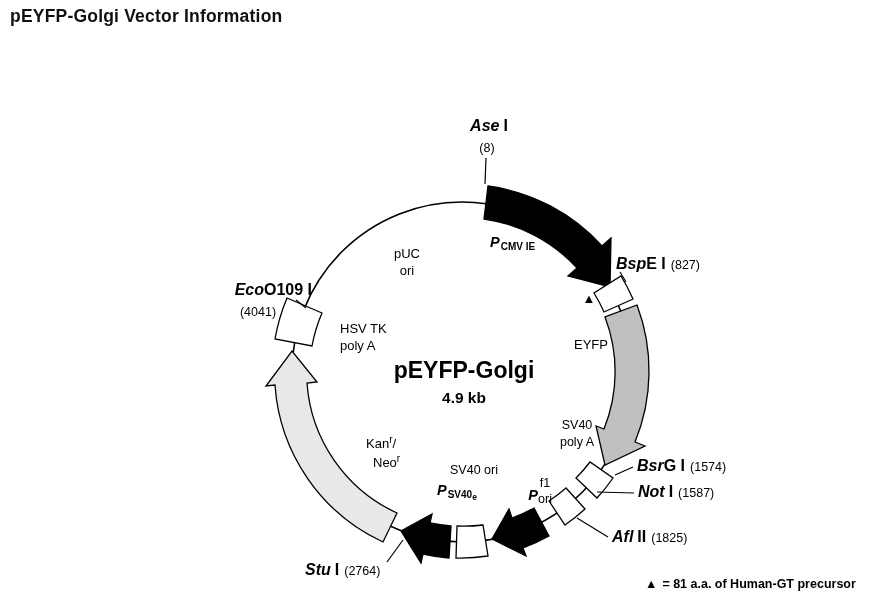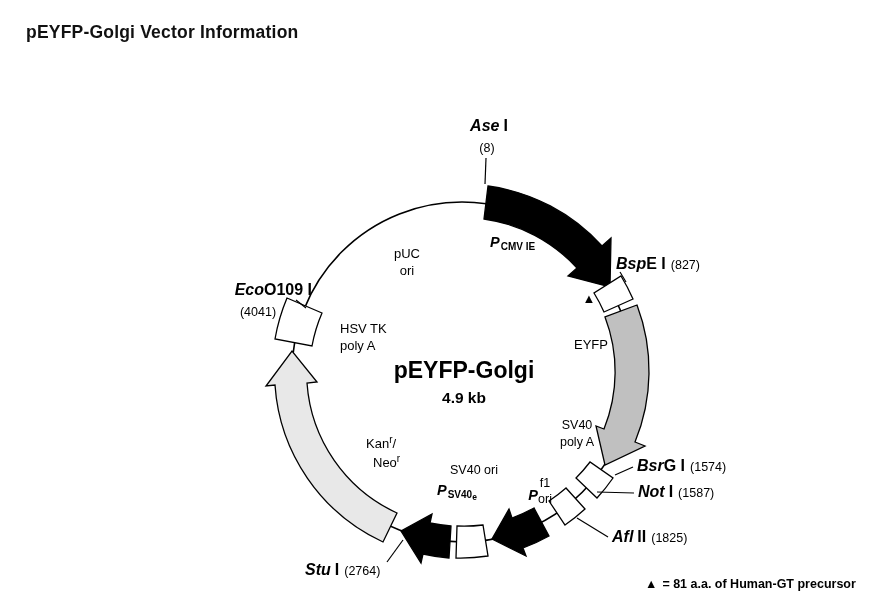--- a/index.html
+++ b/index.html
@@ -1,18 +1,18 @@
 <!DOCTYPE html>
 <html><head>
 <meta charset="utf-8">
 <style>
   html,body{margin:0;padding:0;background:#fff;}
   .page{position:relative;width:891px;height:612px;background:#fff;overflow:hidden;
         font-family:"Liberation Sans",sans-serif;color:#000;}
-  .page-title{position:absolute;left:10px;top:6px;margin:16px;font-size:17.5px;font-weight:bold;
+  .page-title{position:absolute;left:10px;top:6px;margin:0;font-size:17.5px;font-weight:bold;
               letter-spacing:.2px;color:#111;}
   .map-svg{position:absolute;left:0;top:0;}
   .map-svg text{fill:#000;font-family:"Liberation Sans",sans-serif;}
   .site{font-size:16px;font-weight:bold;}
   .it{font-style:italic;}
   .pos{font-size:12.5px;font-weight:normal;}
   .feat{font-size:13px;}
   .feat-sm{font-size:12.5px;}
   .psym{font-size:14.5px;font-weight:bold;font-style:italic;}
   .sub{font-size:10px;font-weight:bold;font-style:normal;}

